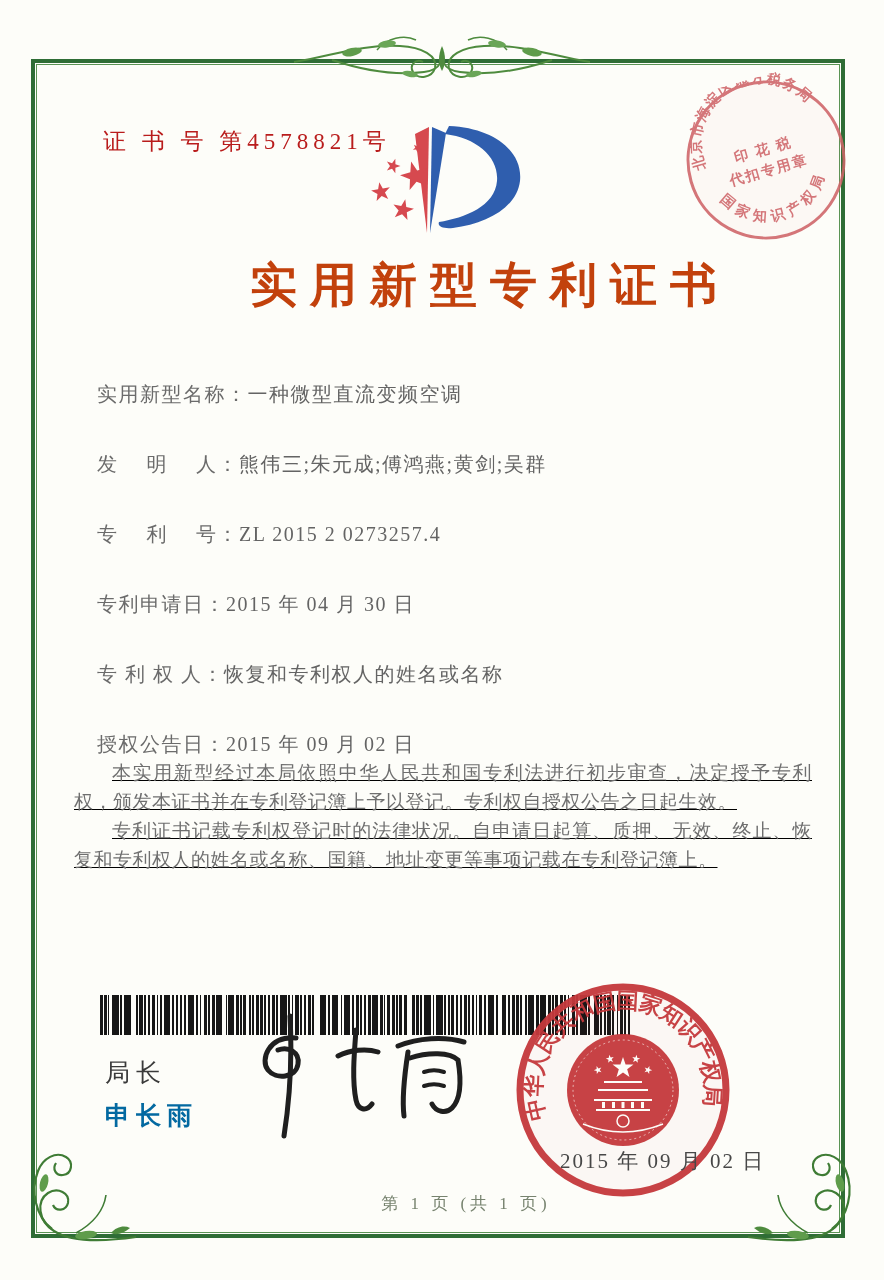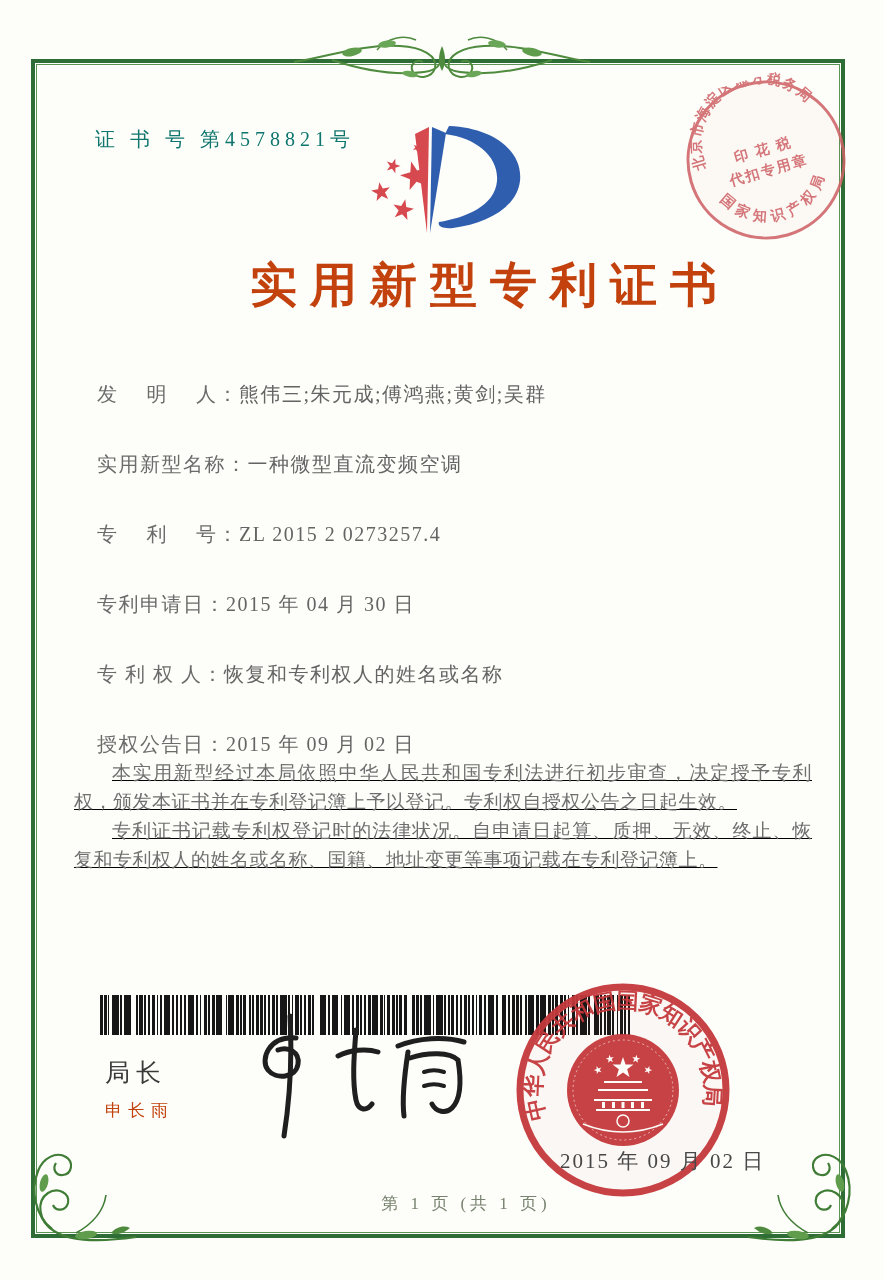--- a/index.html
+++ b/index.html
@@ -12,21 +12,21 @@
 
   
   .frame{position:absolute;left:31px;top:59px;right:39px;bottom:42px;border:4px solid #2f6d36;}
   .frame::after{content:"";position:absolute;inset:1px;border:1px solid #5b9455;}
   .orn{position:absolute;}
   .orn-top{left:292px;top:30px;width:300px;height:64px;}
   .orn-bl{left:16px;top:1143px;width:122px;height:116px;}
   .orn-br{left:746px;top:1143px;width:122px;height:116px;transform:scaleX(-1);}
 
   
-  .cert-no{position:absolute;left:95px;top:126px;font-size:20px;letter-spacing:5px;color:#0f766e;}
+  .cert-no{position:absolute;left:103px;top:126px;font-size:23px;letter-spacing:5px;color:#b91c1c;}
   .logo{position:absolute;left:337px;top:104px;width:212px;height:142px;}
   .tax-seal{position:absolute;left:684px;top:78px;width:164px;height:164px;transform:rotate(-16deg);opacity:.88;}
   .title{position:absolute;left:0;top:254px;width:884px;margin:0;text-align:center;
          font-size:47px;font-weight:700;letter-spacing:13px;color:#c2410c;padding-left:48px;}
 
   
   .fields{position:absolute;left:97px;top:381px;width:700px;display:flex;flex-direction:column;gap:44px;}
   .field{font-size:20px;color:#686868;letter-spacing:1.5px;line-height:26px;white-space:nowrap;}
   .flabel{color:#6b6b6b;}
   .fvalue{color:#646464;}
@@ -38,22 +38,22 @@
   
   .barcode{position:absolute;left:100px;top:995px;width:530px;height:40px;
     background:
       repeating-linear-gradient(90deg,transparent 0 9px,#fdfdf9 9px 11px,transparent 11px 23px),
       repeating-linear-gradient(90deg,#161616 0 2px,transparent 2px 4px),
       repeating-linear-gradient(90deg,#161616 0 1px,transparent 1px 6px),
       repeating-linear-gradient(90deg,#161616 0 3px,transparent 3px 13px);
   }
   .signer-title{position:absolute;left:105px;top:1056px;font-size:25px;letter-spacing:6px;color:#3a3a3a;
     font-family:"Liberation Sans","DejaVu Sans",sans-serif;text-align:right;}
-  .signer-name{position:absolute;left:105px;top:1099px;font-size:17px;letter-spacing:6px;color:#c2410c;
-    font-family:"Liberation Sans","DejaVu Sans",sans-serif;}
+  .signer-name{position:absolute;left:105px;top:1099px;font-size:25px;letter-spacing:6px;color:#0369a1;
+    font-family:"Liberation Sans","DejaVu Sans",sans-serif;font-weight:bold;}
   .signature{position:absolute;left:238px;top:1008px;width:240px;height:135px;}
   .main-seal{position:absolute;left:512px;top:979px;width:222px;height:222px;opacity:.95;}
   .seal-date{position:absolute;left:560px;top:1147px;font-size:21px;letter-spacing:2px;color:#474747;white-space:nowrap;}
   .footer{position:absolute;left:0;top:1192px;width:884px;text-align:center;font-size:17px;letter-spacing:4px;color:#77836f;margin-left:24px;}
 
   .seal-arc{font-size:22px;font-weight:700;letter-spacing:-0.5px;fill:#c5393c;}
   .tax-arc-top{font-size:14px;letter-spacing:1.5px;fill:#cf6468;font-weight:700;}
   .tax-arc-bottom{font-size:14px;letter-spacing:5px;fill:#cf6468;font-weight:700;}
   .tax-center{font-size:14px;letter-spacing:2px;fill:#cf6468;font-weight:700;text-anchor:middle;}
 </style>
@@ -121,22 +121,22 @@
     <path id="taxBottom" d="M26.6,106.4 A60,60 0 0 0 135.4,106.4" fill="none"></path>
     <text class="tax-arc-top"><textPath href="#taxTop">北京市海淀区地方税务局</textPath></text>
     <text class="tax-arc-bottom"><textPath href="#taxBottom">国家知识产权局</textPath></text>
     <text class="tax-center" x="81" y="75">印 花 税</text>
     <text class="tax-center" x="81" y="96">代扣专用章</text>
   </svg>
 
   <h1 class="title">实用新型专利证书</h1>
 
   <div class="fields">
+    <div class="field"><span class="flabel">实用新型名称：</span><span class="fvalue">一种微型直流变频空调</span></div>
     <div class="field"><span class="flabel">发　 明　 人：</span><span class="fvalue">熊伟三;朱元成;傅鸿燕;黄剑;吴群</span></div>
-    <div class="field"><span class="flabel">实用新型名称：</span><span class="fvalue">一种微型直流变频空调</span></div>
     <div class="field"><span class="flabel">专　 利　 号：</span><span class="fvalue">ZL 2015 2 0273257.4</span></div>
     <div class="field"><span class="flabel">专利申请日：</span><span class="fvalue">2015 年 04 月 30 日</span></div>
     <div class="field"><span class="flabel">专 利 权 人：</span><span class="fvalue">恢复和专利权人的姓名或名称</span></div>
     <div class="field"><span class="flabel">授权公告日：</span><span class="fvalue">2015 年 09 月 02 日</span></div>
   </div>
 
   <div class="paras">
     <p>本实用新型经过本局依照中华人民共和国专利法进行初步审查，决定授予专利权，颁发本证书并在专利登记簿上予以登记。专利权自授权公告之日起生效。</p>
     <p>专利证书记载专利权登记时的法律状况。自申请日起算、质押、无效、终止、恢复和专利权人的姓名或名称、国籍、地址变更等事项记载在专利登记簿上。</p>
   </div>

